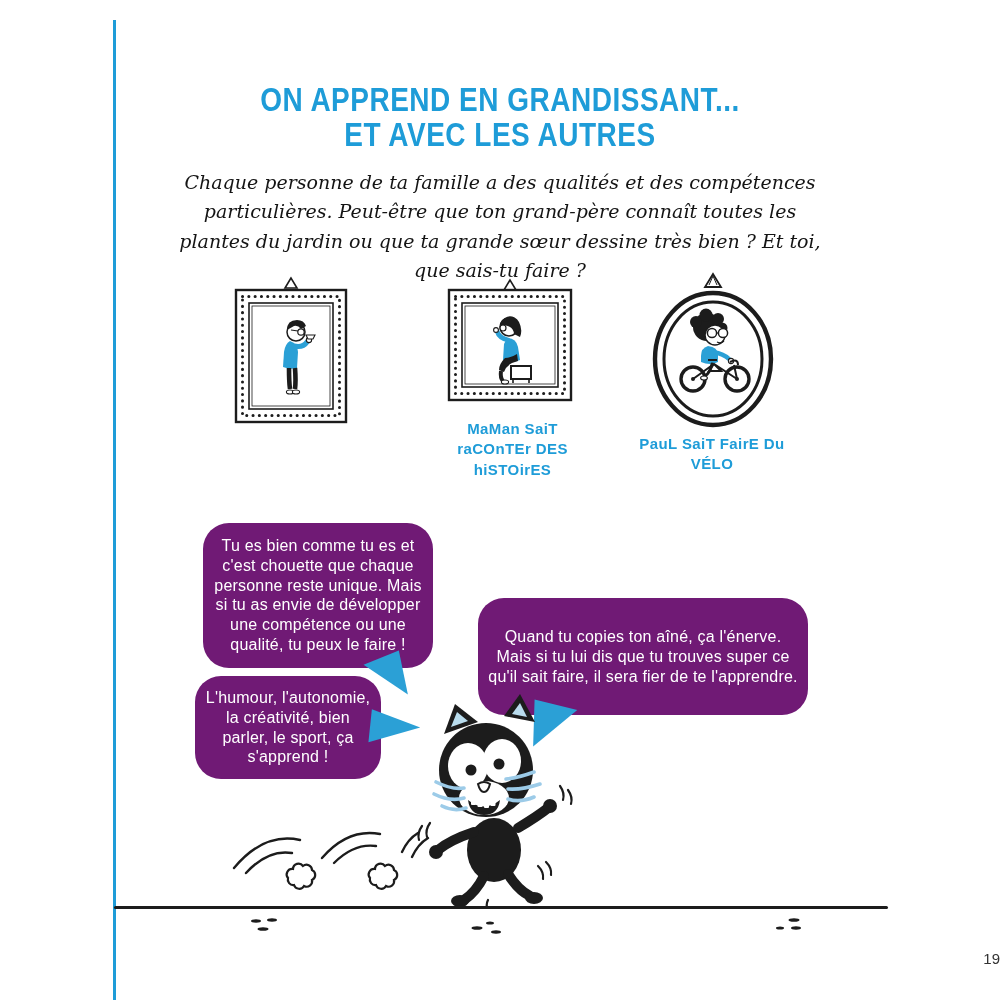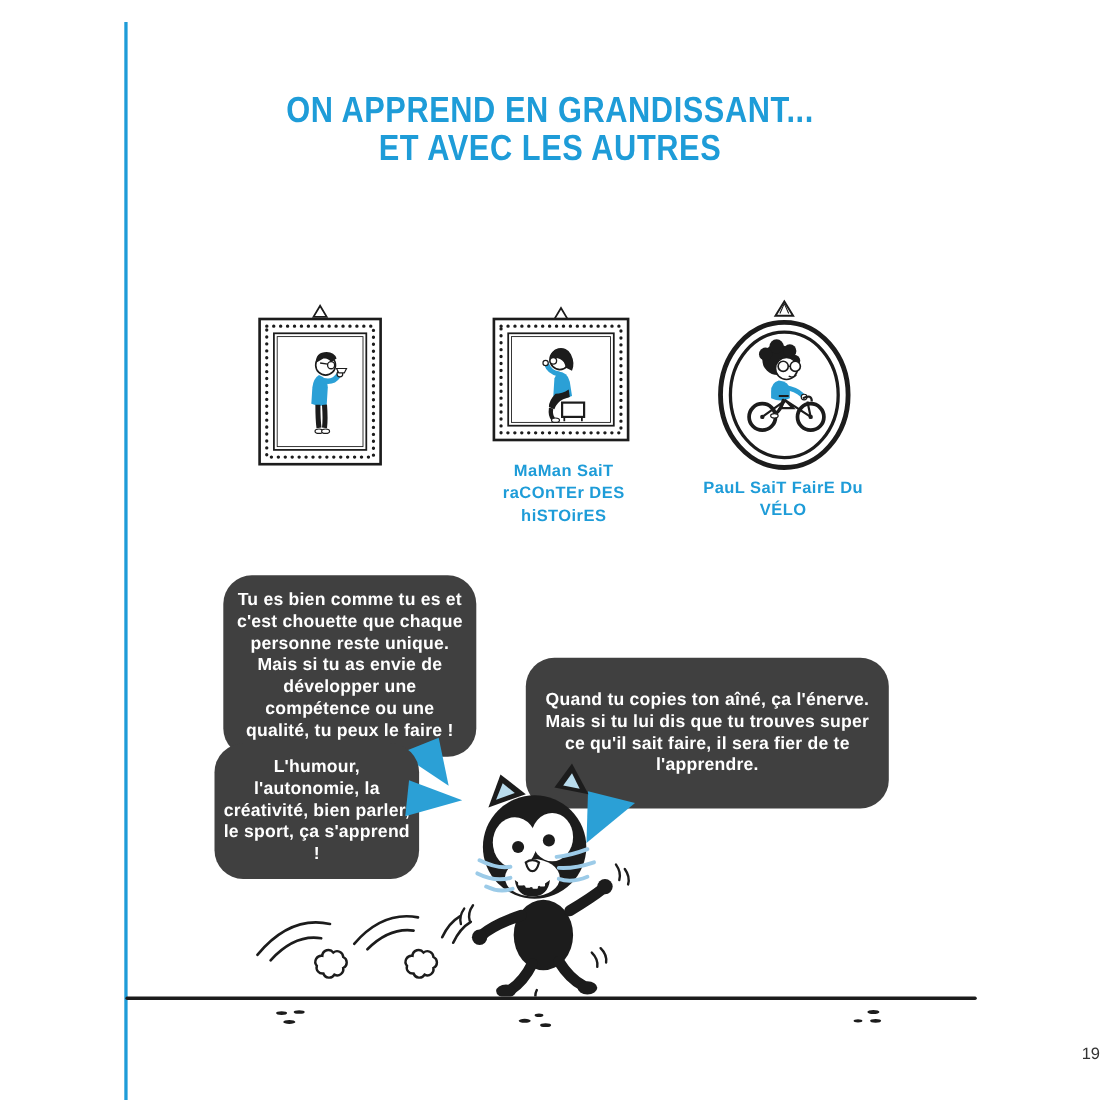--- a/index.html
+++ b/index.html
@@ -18,21 +18,21 @@
   
   .intro{left:170px;top:148px;width:660px;text-align:center;
          font-family:"DejaVu Serif",serif;font-style:italic;
          font-size:19px;line-height:1.55;color:#141414;}
 
   
   .caption{color:#1e9cd8;font-weight:700;font-size:15px;line-height:1.35;
            text-align:center;letter-spacing:.4px;}
 
   
-  .bubble{background:#404040;color:#fff;font-weight:700;border-radius:26px;
+  .bubble{background:#701a75;color:#fff;font-weight:400;border-radius:26px;
           box-sizing:border-box;text-align:center;line-height:1.24;letter-spacing:.2px;}
   .tail{position:absolute;width:0;height:0;border-style:solid;border-color:transparent;}
   #bubble-1{left:203px;top:503px;width:230px;padding:13px 8px;font-size:16px;}
   #bubble-1 .tail{bottom:-35px;right:24px;border-left:30px solid transparent;
                   border-right:8px solid transparent;border-top:44px solid #2ba0d6;
                   transform:rotate(-22deg);}
   #bubble-2{left:195px;top:656px;width:186px;padding:12px 6px;font-size:16px;}
   #bubble-2 .tail{right:-42px;top:36px;border-top:13px solid transparent;
                   border-bottom:20px solid transparent;border-left:50px solid #2ba0d6;
                   transform:rotate(6deg);}
@@ -50,20 +50,21 @@
 </head>
 <body>
 
 <div id="page">
 
   <div class="abs" id="left-border"></div>
 
   <div class="abs title">ON APPREND EN GRANDISSANT...</div>
   <div class="abs title l2">ET AVEC LES AUTRES</div>
 
+  <div class="abs intro">Chaque personne de ta famille a des qualités et des compétences particulières. Peut-être que ton grand-père connaît toutes les plantes du jardin ou que ta grande sœur dessine très bien ? Et toi, que sais-tu faire ?</div>
 
   <div class="abs" style="left:232px;top:256px;">
     <svg width="118" height="152" viewBox="0 0 118 152">
       <path d="M59 2 l-6 10 h12 z" fill="#fff" stroke="#1c1c1c" stroke-width="1.6"></path>
       <rect x="4" y="14" width="110" height="132" fill="#fff" stroke="#1c1c1c" stroke-width="2.4"></rect>
       <rect x="10.5" y="20.5" width="97" height="119" fill="none" stroke="#1c1c1c" stroke-width="3" stroke-dasharray="0.1 6.2" stroke-linecap="round"></rect>
       <rect x="17" y="27" width="84" height="106" fill="none" stroke="#1c1c1c" stroke-width="1.6"></rect>
       <rect x="20" y="30" width="78" height="100" fill="none" stroke="#1c1c1c" stroke-width="0.8"></rect>
 
       <circle cx="64" cy="56" r="9" fill="#fff" stroke="#1c1c1c" stroke-width="1.5"></circle>

